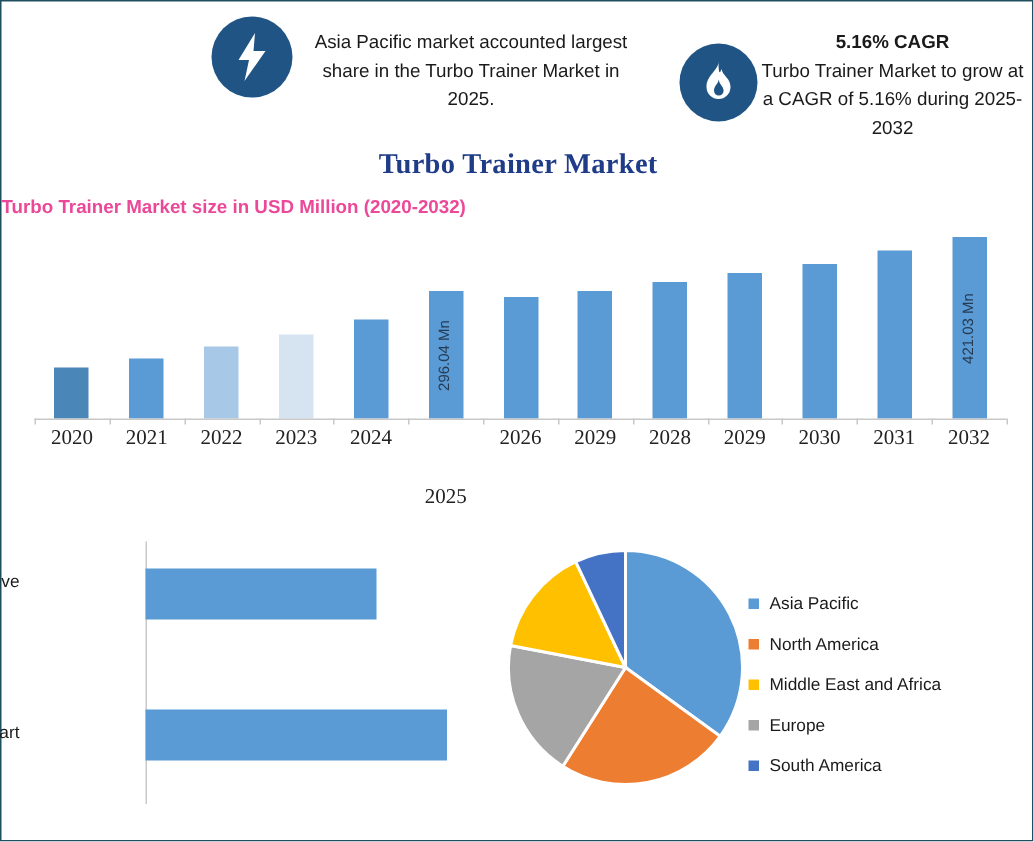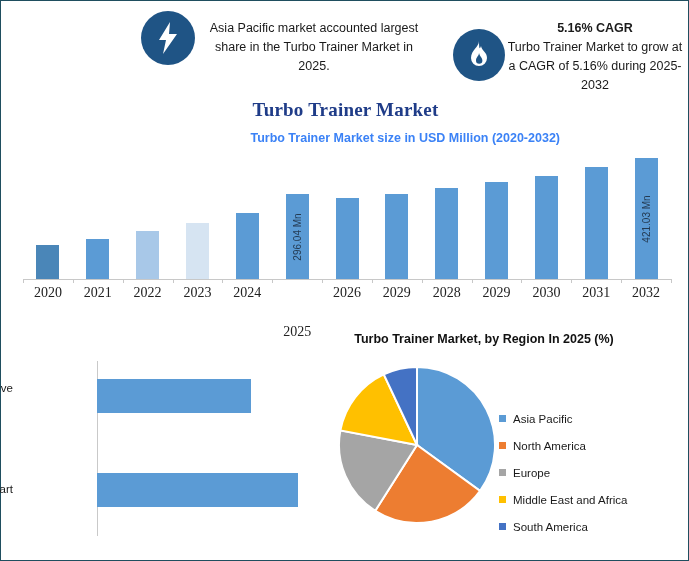--- a/index.html
+++ b/index.html
@@ -54,23 +54,23 @@
     font-family: "Liberation Serif", serif;
     font-weight: bold;
     font-size: 19px;
     color: #1f3c88;
     letter-spacing: .2px;
   }
 
   
   #bar-title {
     left: 0; top: 130px; width: 559px;
-    text-align: right;
+    text-align: left;
     font-size: 12.5px; font-weight: bold;
-    color: #3b82f6;
+    color: #ec4899;
   }
   #bar-chart { left: 22px; top: 146px; width: 648px; height: 158px; }
   #bar-plot {
     position: absolute; left: 0; top: 0; right: 0; height: 132px;
   }
   #bar-axis {
     position: absolute; left: 0; top: 132px; width: 100%;
     height: 1px; background: #c8c8c8;
   }
   .bar-col {
@@ -122,21 +122,21 @@
   }
 
   
   #pie-title {
     left: 348px; top: 330px; width: 270px;
     text-align: center;
     font-size: 12.5px; font-weight: bold; line-height: 17px;
     color: #111111;
   }
   #pie-svg { left: 336px; top: 364px; }
-  #pie-legend { left: 498px; top: 404px; width: 180px; }
+  #pie-legend { left: 498px; top: 388px; width: 180px; }
   .legend-row {
     display: flex; align-items: center;
     height: 27px;
     font-size: 11.5px; color: #1a1a1a;
   }
   .legend-swatch {
     width: 7px; height: 7px; margin-right: 7px; flex: 0 0 auto;
   }
 </style>
 </head>
@@ -255,46 +255,45 @@
   <div class="hbar-row" style="top: 18px; width: 154px;">
         <div class="hbar" style="background: rgb(91, 155, 213);"></div>
       </div>
       <div class="hbar-label" style="top: 20px;">Non-Interactive</div>
       <div class="hbar-row" style="top: 112px; width: 201px;">
         <div class="hbar" style="background: rgb(91, 155, 213);"></div>
       </div>
       <div class="hbar-label" style="top: 121px;">Smart</div>
     </div>
 
-  <div id="pie-title" class="abs">Turbo Trainer Market, by Region In 2025 (%)</div>
 
   <svg id="pie-svg" class="abs" width="160" height="160" viewBox="0 0 160 160">
       <path d="M80,80 L80,2 A78,78 0 0 1 143.10332556124592,125.84724967881289 Z" fill="#5b9bd5" stroke="#ffffff" stroke-width="2"></path>
       <path d="M80,80 L143.10332556124592,125.84724967881289 A78,78 0 0 1 38.2055099916383,145.8575781891572 Z" fill="#ed7d31" stroke="#ffffff" stroke-width="2"></path>
       <path d="M80,80 L38.2055099916383,145.8575781891572 A78,78 0 0 1 3.381594443162271,65.38425746231354 Z" fill="#a5a5a5" stroke="#ffffff" stroke-width="2"></path>
       <path d="M80,80 L3.381594443162271,65.38425746231354 A78,78 0 0 1 46.78921525792431,9.423489907650492 Z" fill="#ffc000" stroke="#ffffff" stroke-width="2"></path>
       <path d="M80,80 L46.78921525792431,9.423489907650492 A78,78 0 0 1 79.99999999999999,2 Z" fill="#4472c4" stroke="#ffffff" stroke-width="2"></path>
     </svg>
 
   <div id="pie-legend" class="abs">
       <div class="legend-row">
         <span class="legend-swatch" style="background: rgb(91, 155, 213);"></span>
         <span>Asia Pacific</span>
       </div>
       <div class="legend-row">
         <span class="legend-swatch" style="background: rgb(237, 125, 49);"></span>
         <span>North America</span>
       </div>
       <div class="legend-row">
+        <span class="legend-swatch" style="background: rgb(255, 192, 0);"></span>
+        <span>Middle East and Africa</span>
+      </div>
+      <div class="legend-row">
         <span class="legend-swatch" style="background: rgb(165, 165, 165);"></span>
         <span>Europe</span>
       </div>
       <div class="legend-row">
-        <span class="legend-swatch" style="background: rgb(255, 192, 0);"></span>
-        <span>Middle East and Africa</span>
-      </div>
-      <div class="legend-row">
         <span class="legend-swatch" style="background: rgb(68, 114, 196);"></span>
         <span>South America</span>
       </div>
     </div>
 
 </div>
 
 </body></html>

